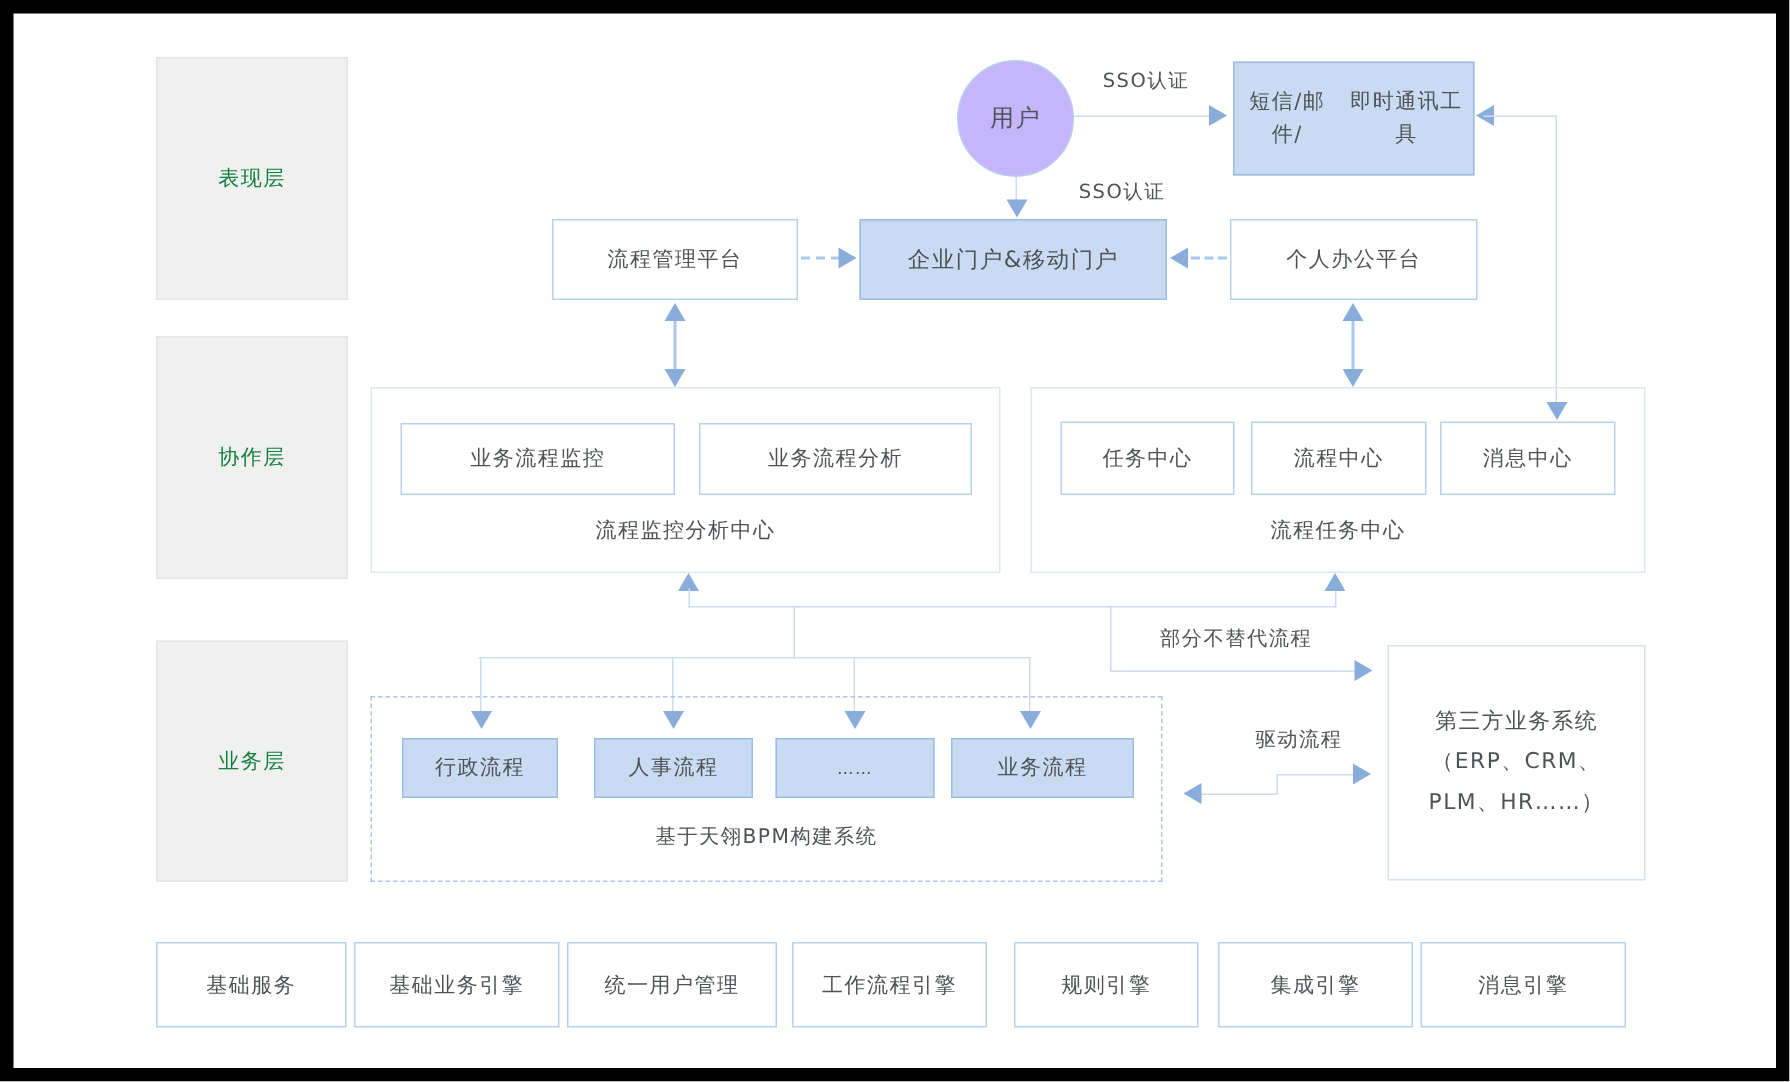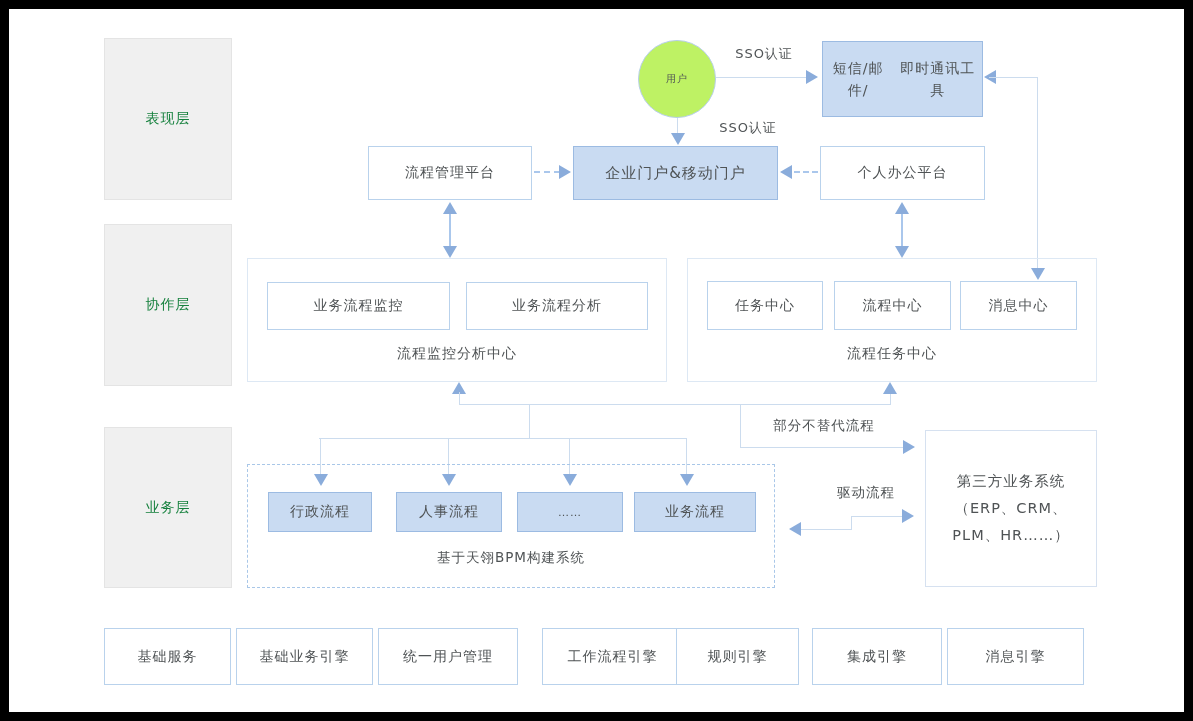--- a/index.html
+++ b/index.html
@@ -7,22 +7,22 @@
   .page { position:relative; width:1193px; height:721px; background:#fff;
           box-shadow: inset 0 0 0 9px #000; overflow:hidden; color:#4f5355; }
   .box { position:absolute; box-sizing:border-box; display:flex; align-items:center;
          justify-content:center; text-align:center; background:#fff;
          border:1px solid #b9d2ec; font-size:14px; letter-spacing:1px; }
   .filled { background:#c9dbf2; border:1px solid #9cbbe2; }
   .layerbox { background:#f0f0f0; border:1px solid #e4e4e4; color:#15803d; }
   .containerbox { position:absolute; box-sizing:border-box; border:1px solid #dde8f4; }
   .dashedbox { position:absolute; box-sizing:border-box; border:1px dashed #a9c7e8; }
   .circle { position:absolute; box-sizing:border-box; border-radius:50%;
-            border:1.5px solid #b7cfea; background:#bef264; display:flex; align-items:center;
-            justify-content:center; font-size:10px; letter-spacing:1px; }
+            border:1.5px solid #b7cfea; background:#c4b5fd; display:flex; align-items:center;
+            justify-content:center; font-size:16px; letter-spacing:1px; }
   .hline { position:absolute; height:1px; background:#ccdcee; }
   .vline { position:absolute; width:1px;  background:#ccdcee; }
   .vline-strong { position:absolute; width:2px; background:#aac7ec; }
   .dash-h { position:absolute; height:0; border-top:2px dashed #aac7ec; }
   .ah { position:absolute; width:0; height:0; }
   .ah-right { border-left:12px solid #8aacdb; border-top:7px solid transparent; border-bottom:7px solid transparent; }
   .ah-left  { border-right:12px solid #8aacdb; border-top:7px solid transparent; border-bottom:7px solid transparent; }
   .ah-up    { border-bottom:12px solid #8aacdb; border-left:7px solid transparent; border-right:7px solid transparent; }
   .ah-down  { border-top:12px solid #8aacdb; border-left:7px solid transparent; border-right:7px solid transparent; }
   .lbl { position:absolute; font-size:13px; text-align:center; letter-spacing:1px; white-space:nowrap; }
@@ -126,18 +126,18 @@
 
   <div class="box three-line" style="left:925px;top:430px;width:172px;height:157px;border-color:#d6e1f0;">
     <span>第三方业务系统</span>
     <span>（ERP、CRM、</span>
     <span>PLM、HR……）</span>
   </div>
 
   <div class="box" style="left:104px;top:628px;width:127px;height:57px;">基础服务</div>
   <div class="box" style="left:236px;top:628px;width:137px;height:57px;">基础业务引擎</div>
   <div class="box" style="left:378px;top:628px;width:140px;height:57px;">统一用户管理</div>
-  <div class="box" style="left:542px;top:628px;width:141px;height:57px;">工作流程引擎</div>
+  <div class="box" style="left:528px;top:628px;width:130px;height:57px;">工作流程引擎</div>
   <div class="box" style="left:676px;top:628px;width:123px;height:57px;">规则引擎</div>
   <div class="box" style="left:812px;top:628px;width:130px;height:57px;">集成引擎</div>
   <div class="box" style="left:947px;top:628px;width:137px;height:57px;">消息引擎</div>
 
 </div>
 
 </body></html>

